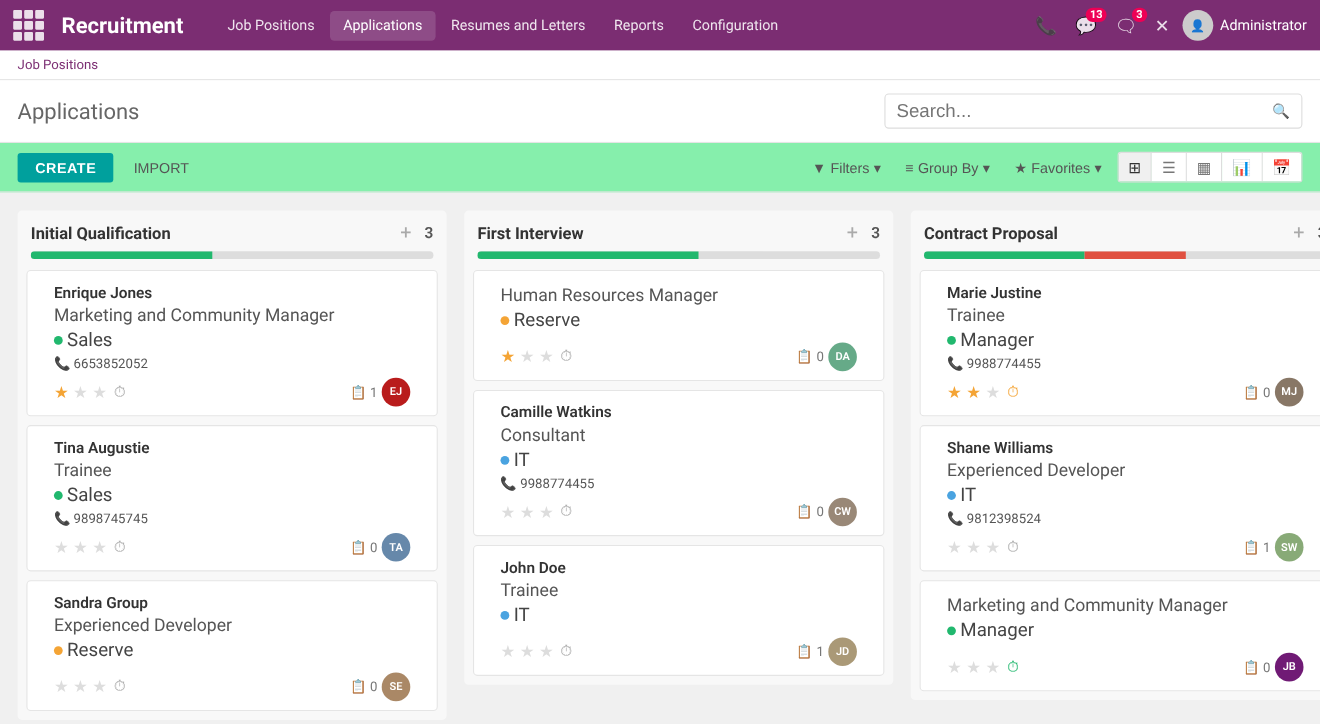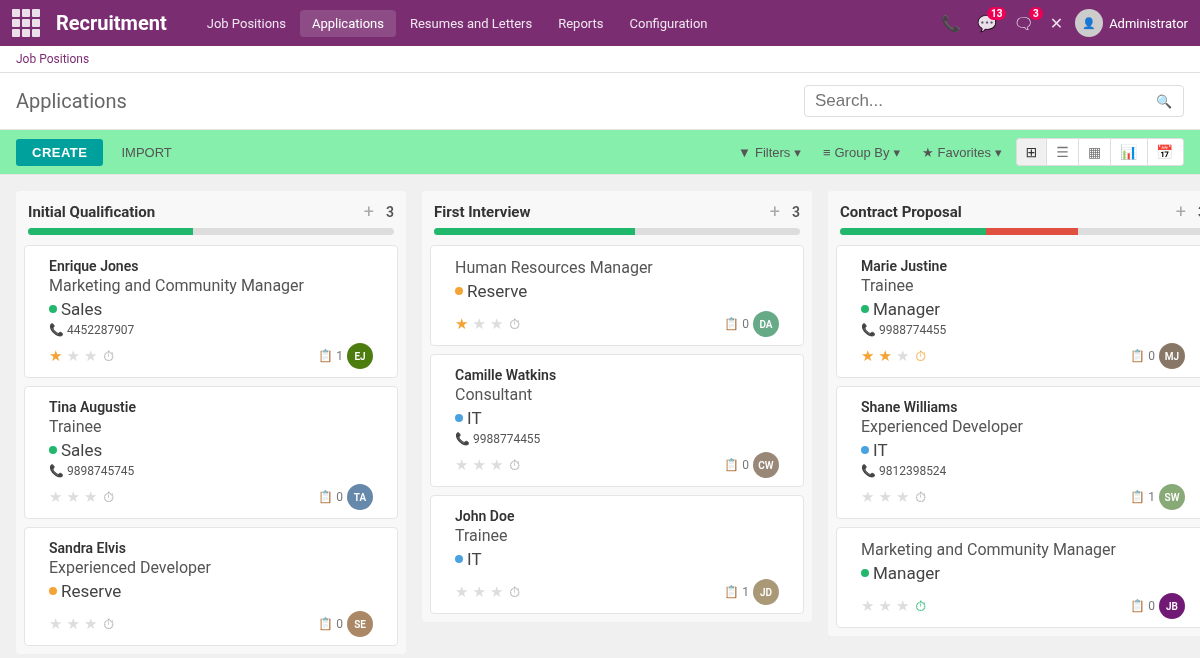--- a/index.html
+++ b/index.html
@@ -311,21 +311,21 @@
       display: flex; align-items: center; gap: 3px;
       font-size: 12px; color: #777;
     }
     .card-avatar {
       width: 26px; height: 26px;
       border-radius: 50%;
       background: #c8a; overflow:hidden;
       display: flex; align-items:center; justify-content:center;
       font-size: 10px; color: #fff; font-weight: 600;
     }
-    .card-avatar.av1 { background: #4d7c0f; }
+    .card-avatar.av1 { background: #b91c1c; }
     .card-avatar.av2 { background: #68A; }
     .card-avatar.av3 { background: #A86; }
     .card-avatar.av4 { background: #6A8; }
     .card-avatar.av5 { background: #987; }
     .card-avatar.av6 { background: #A97; }
     .card-avatar.av7 { background: #876; }
     .card-avatar.av8 { background: #8A7; }
     .card-avatar.av9 { background: #701a75; }
   </style>
 </head>
@@ -423,21 +423,21 @@
           <div class="progress-red" style="width:0%"></div>
         </div>
       </div>
       <div class="kanban-card">
       <div class="card-name">Enrique Jones</div>
       <div class="card-role">Marketing and Community Manager</div>
       <div class="card-tag">
         <span class="dot dot-green"></span>
         Sales
       </div>
-      <div class="card-phone">📞 4452287907</div>
+      <div class="card-phone">📞 6653852052</div>
       <div class="card-footer">
         <span class="star">★</span>
           <span class="star-empty">★</span>
           <span class="star-empty">★</span>
         <span class="clock-icon">⏱</span>
         <div class="card-doc-count">
           <span>📋</span>
           <span>1</span>
         </div>
         <div class="card-avatar av1">EJ</div>
@@ -457,21 +457,21 @@
           <span class="star-empty">★</span>
         <span class="clock-icon">⏱</span>
         <div class="card-doc-count">
           <span>📋</span>
           <span>0</span>
         </div>
         <div class="card-avatar av2">TA</div>
       </div>
     </div>
       <div class="kanban-card">
-      <div class="card-name">Sandra Elvis</div>
+      <div class="card-name">Sandra Group</div>
       <div class="card-role">Experienced Developer</div>
       <div class="card-tag">
         <span class="dot dot-orange"></span>
         Reserve
       </div>
       
       <div class="card-footer">
         <span class="star-empty">★</span>
           <span class="star-empty">★</span>
           <span class="star-empty">★</span>

